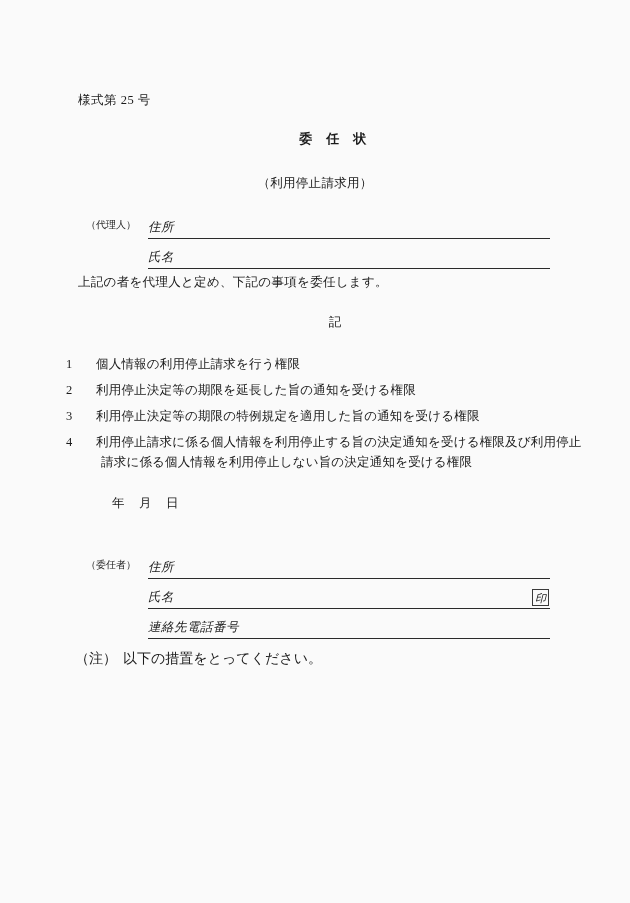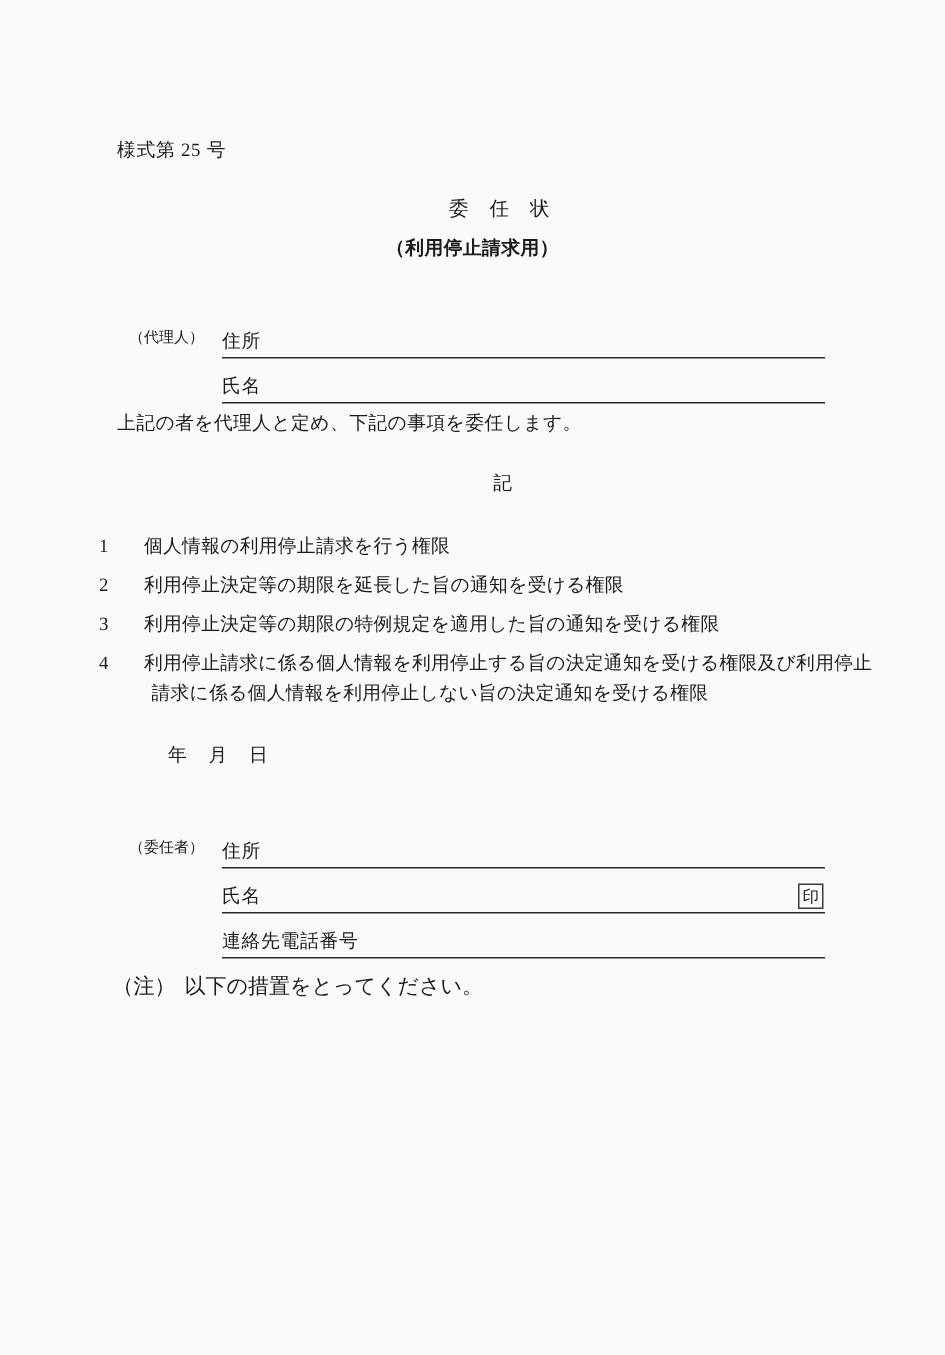--- a/index.html
+++ b/index.html
@@ -38,27 +38,27 @@
     position: absolute;
     left: 0;
     top: 130px;
     width: 630px;
     text-align: center;
   }
   .title-main {
     font-size: 13px;
     letter-spacing: 0.5px;
     padding-left: 36px;
+    font-weight: bold;
   }
   .title-sub {
     font-size: 12.5px;
-    margin-top: 9px;
+    margin-top: 27px;
     padding-left: 0;
     letter-spacing: 0.3px;
-    font-weight: bold;
   }
 
   
   .party {
     position: absolute;
     left: 78px;
     width: 472px;
   }
   .party-agent { top: 216px; }
   .party-client { top: 556px; }
@@ -72,20 +72,21 @@
   }
   .field-list {
     margin-left: 70px;
     width: 402px;
   }
   .field-row {
     position: relative;
     height: 23px;
     border-bottom: 1px solid #2a2a2a;
     box-sizing: border-box;
+    font-style: italic;
   }
   .field-row + .field-row { margin-top: 7px; }
   .field-name {
     position: absolute;
     left: 0;
     bottom: 2px;
     font-size: 12.5px;
     white-space: nowrap;
     letter-spacing: 0.5px;
   }

